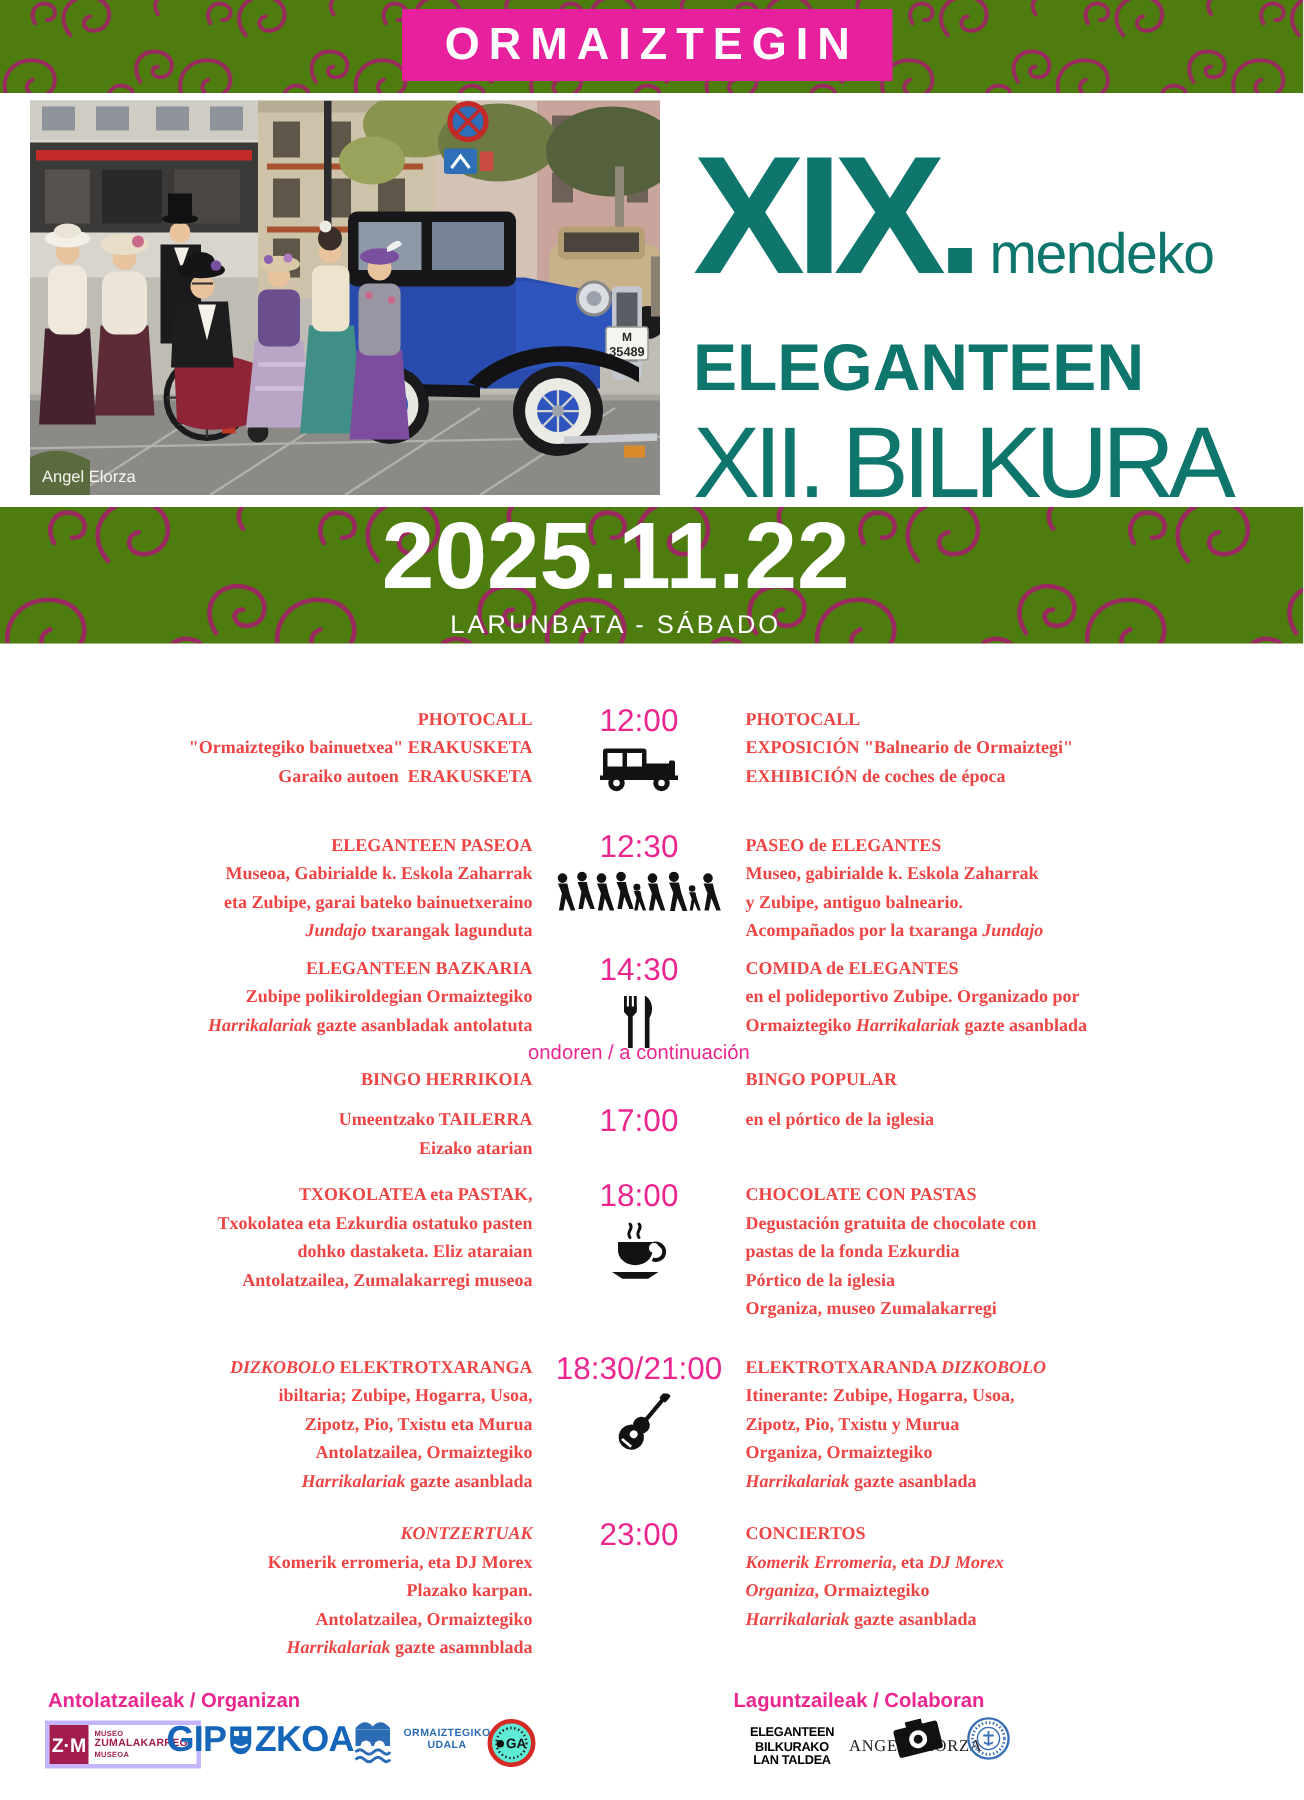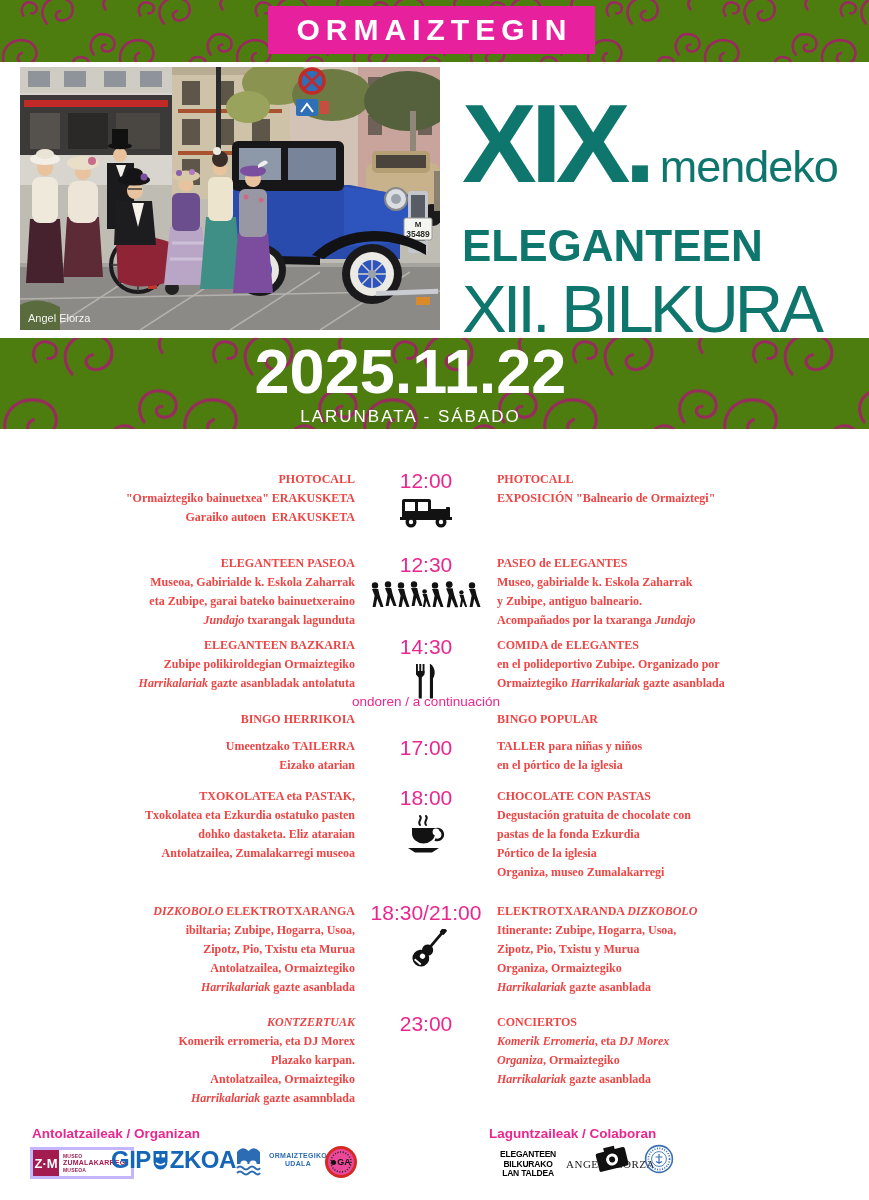--- a/index.html
+++ b/index.html
@@ -18,21 +18,21 @@
   .date-big{font-size:63px;font-weight:bold;line-height:1;letter-spacing:0;}
   .date-day{font-size:17px;letter-spacing:2px;margin-top:4px;}
   
   .photo{position:absolute;left:20px;top:67px;width:420px;height:263px;background:#BFBCB4;overflow:hidden;}
   .photo svg{display:block;}
   .photo-credit{position:absolute;left:8px;bottom:6px;color:#fff;font-size:11px;opacity:.92;}
   
   .title-block{position:absolute;left:462px;top:92px;width:400px;color:#0f766e;}
   .t1{display:flex;align-items:baseline;height:104px;}
   .t1 .big{font-size:112px;font-weight:bold;letter-spacing:-6px;line-height:.92;}
-  .t1 .small{font-size:45px;margin-left:10px;letter-spacing:-1px;}
+  .t1 .small{font-size:38px;margin-left:10px;letter-spacing:-1px;}
   .t2{font-size:44px;font-weight:bold;line-height:1;margin-top:28px;}
   .t3{font-size:67px;line-height:1;margin-top:7px;letter-spacing:-4px;}
   
   .schedule{position:absolute;left:40px;top:470px;width:789px;}
   .srow{display:grid;grid-template-columns:315px 142px 332px;}
   .srow:nth-child(2){margin-top:26px;}
   .srow:nth-child(3){margin-top:6px;}
   .srow:nth-child(4){margin-top:10px;}
   .srow:nth-child(5){margin-top:8px;}
   .srow:nth-child(6){margin-top:12px;}
@@ -55,21 +55,21 @@
   .zm-tx{display:flex;flex-direction:column;justify-content:center;padding:1px 4px;color:#A21C4F;}
   .zm-tx span{font-size:5px;font-weight:bold;line-height:6px;letter-spacing:.2px;}
   .zm-tx .zm-big{font-size:7px;line-height:8px;}
   .gip{position:absolute;left:111px;top:1148px;color:#1565B8;font-weight:bold;font-size:24px;letter-spacing:-.5px;
        display:flex;align-items:center;line-height:1;}
   .gip svg{margin:0 1px;}
   .udala{position:absolute;left:235px;top:1144px;display:flex;align-items:center;gap:7px;}
   .udala-tx{display:flex;flex-direction:column;text-align:center;}
   .udala-tx span{font-size:7px;font-weight:bold;color:#2C6CB5;line-height:8.5px;letter-spacing:.3px;}
   .ga{position:absolute;left:325px;top:1146px;width:32px;height:32px;border:3px solid #D42A23;border-radius:50%;
-      box-sizing:border-box;background:#ec4899;display:flex;align-items:center;justify-content:center;}
+      box-sizing:border-box;background:#5eead4;display:flex;align-items:center;justify-content:center;}
   .ga svg{position:absolute;left:1px;top:1px;}
   .ga-dot{width:5px;height:5px;background:#111;border-radius:50%;margin-right:1px;}
   .ga-t{font-size:9px;font-weight:bold;color:#111;position:relative;}
   .lant{position:absolute;left:484px;top:1150px;width:88px;display:flex;flex-direction:column;text-align:center;
         font-weight:bold;font-size:8.5px;line-height:9.5px;letter-spacing:-.2px;color:#000;}
   .angel{position:absolute;left:566px;top:1144px;width:80px;height:34px;}
   .angel-t{position:absolute;left:0;top:14px;font-family:"Liberation Serif","DejaVu Serif",serif;font-size:11px;
            letter-spacing:.5px;color:#222;white-space:nowrap;}
   .camera{position:absolute;left:28px;top:0;}
   .seal{position:absolute;left:644px;top:1144px;}
@@ -344,20 +344,21 @@
           <circle cx="43" cy="25" r="5.5" fill="#121212"></circle>
               <circle cx="43" cy="25" r="2.2" fill="#fff"></circle>
         </svg>
 
       </div>
 
     </div>
     <div class="col-right">
           <div class="line"><span>PHOTOCALL</span></div>
           <div class="line"><span>EXPOSICIÓN "Balneario de Ormaiztegi"</span></div>
+          <div class="line"><span>EXHIBICIÓN de coches de época</span></div>
         </div>
   </div>
 
   <div class="srow">
     <div class="col-left">
           <div class="line"><span>ELEGANTEEN PASEOA</span></div>
           <div class="line"><span>Museoa, Gabirialde k. Eskola Zaharrak</span></div>
           <div class="line"><span>eta Zubipe, garai bateko bainuetxeraino</span></div>
           <div class="line"><span class="it">Jundajo</span><span> txarangak lagunduta</span></div>
         </div>
@@ -454,21 +455,20 @@
       <div class="icon-holder">
         
         
         
         
         
       </div>
 
     </div>
     <div class="col-right">
-          <div class="line"><span>TALLER para niñas y niños</span></div>
           <div class="line"><span>en el pórtico de la iglesia</span></div>
         </div>
   </div>
 
   <div class="srow">
     <div class="col-left">
           <div class="line"><span>TXOKOLATEA eta PASTAK,</span></div>
           <div class="line"><span>Txokolatea eta Ezkurdia ostatuko pasten</span></div>
           <div class="line"><span>dohko dastaketa. Eliz ataraian</span></div>
           <div class="line"><span>Antolatzailea, Zumalakarregi museoa</span></div>

